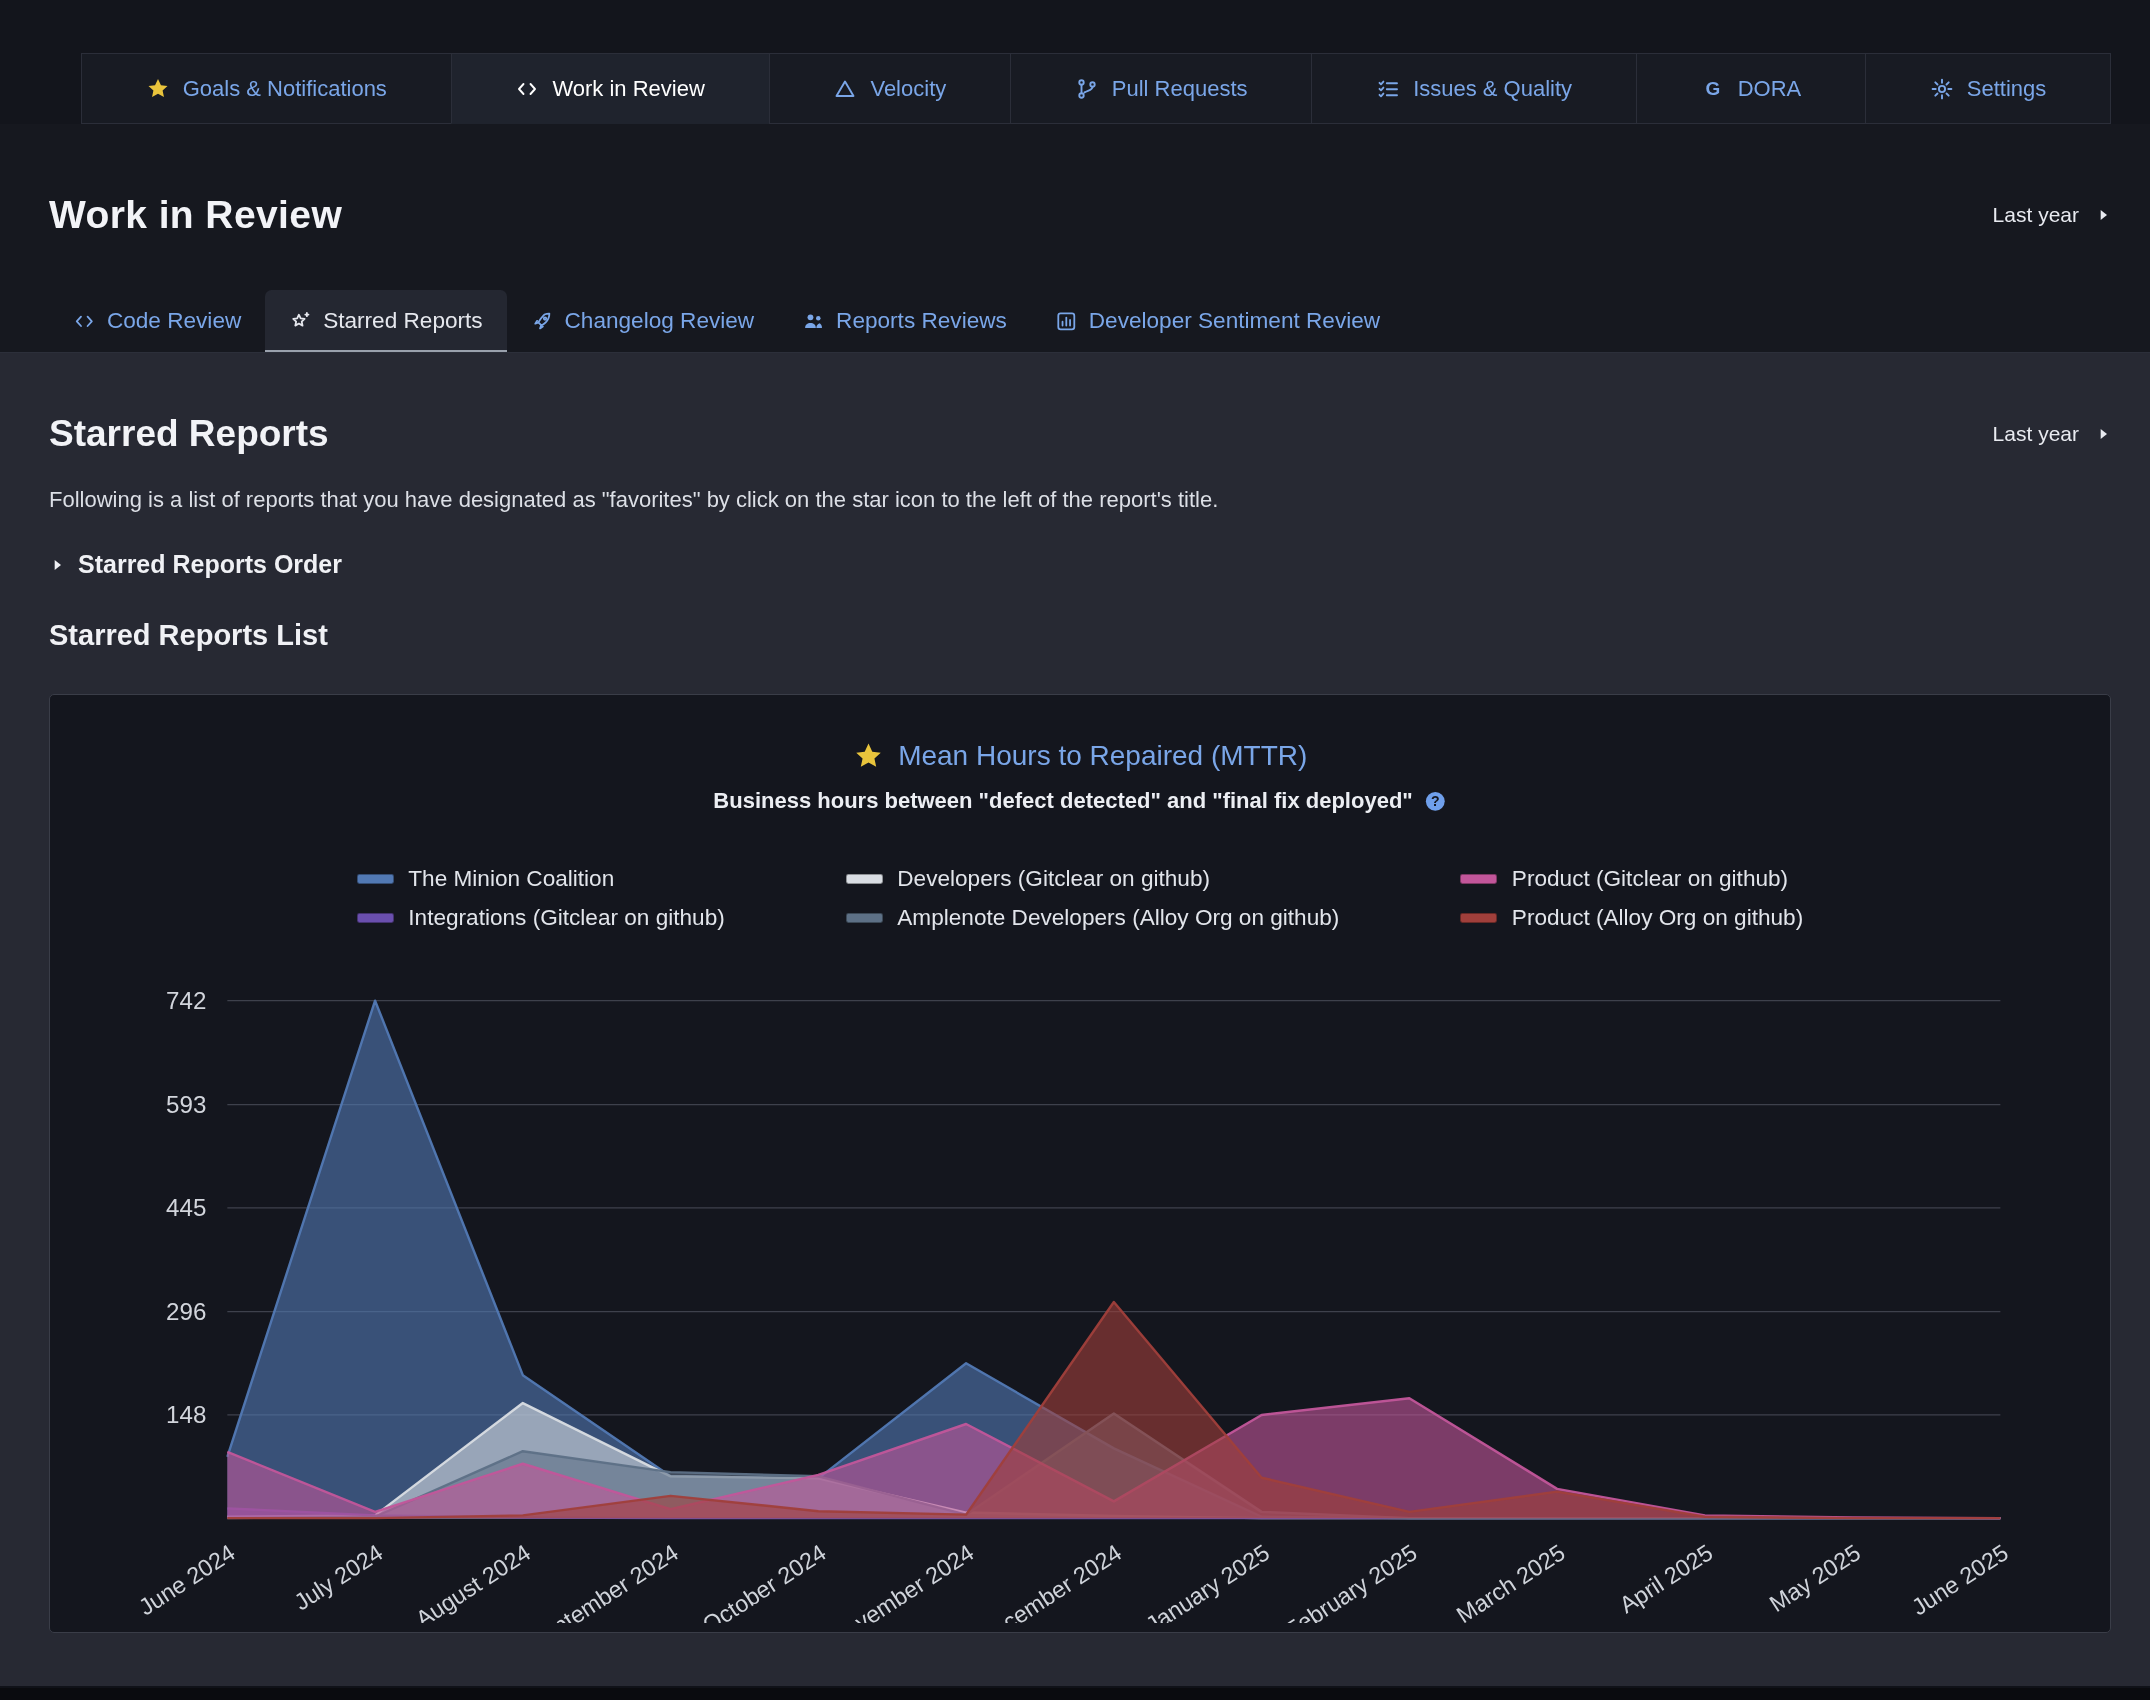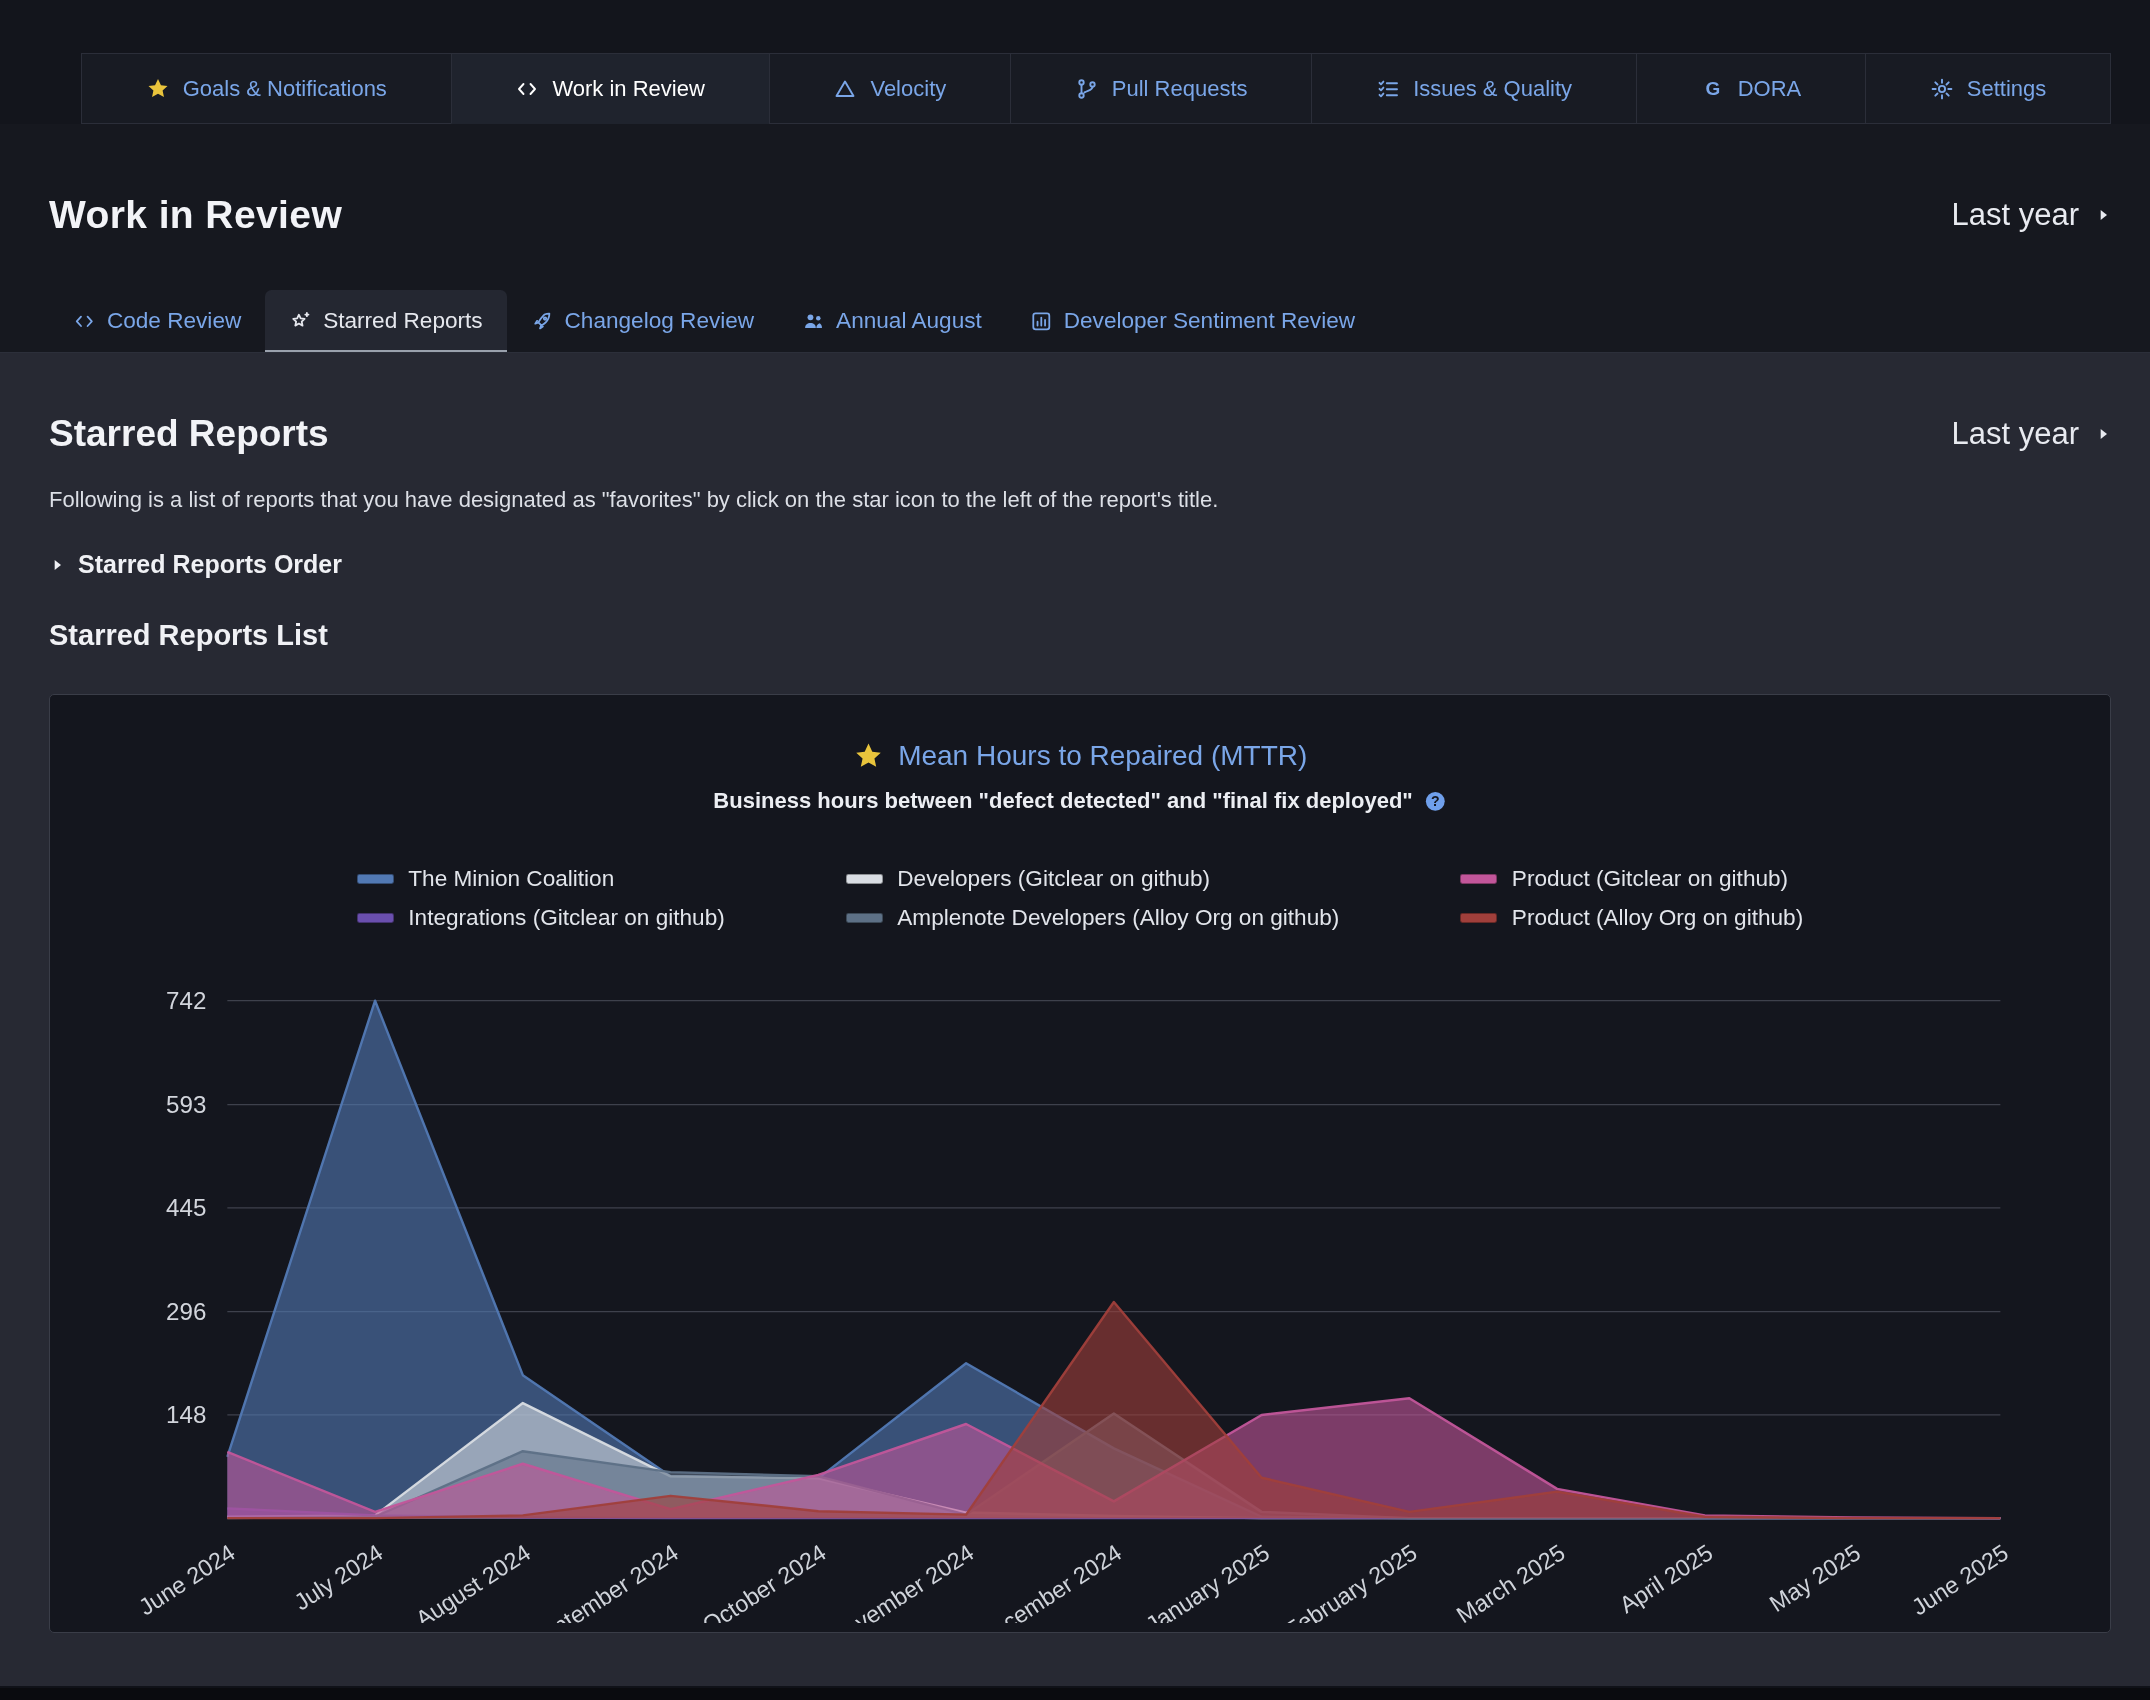--- a/index.html
+++ b/index.html
@@ -20,21 +20,21 @@
   }
   .tab:first-child { margin-left:0; }
   .tab.active { background:#1f232d; color:#ffffff; border-bottom-color:#1f232d; }
   .tab .ticon { display:flex; align-items:center; }
   .tab .ticon svg { display:block; }
 
   
   .header { background:#16181f; padding:0 40px 0 49px; border-bottom:0.8px solid #2c2f3a; }
   .title-row { display:flex; align-items:center; justify-content:space-between; padding-top:69px; }
   .title-row h1 { font-size:39px; font-weight:bold; color:#f2f3f7; letter-spacing:0.4px; }
-  .period { display:flex; align-items:center; gap:16px; font-size:31px; color:#e8eaf0; cursor:pointer; }
+  .period { display:flex; align-items:center; gap:16px; font-size:21px; color:#e8eaf0; cursor:pointer; }
   .period .caret { color:#e8eaf0; }
 
   .subnav { display:flex; margin-top:53px; }
   .subtab {
     display:flex; align-items:center; gap:11.3px; padding:18px 24px 16px;
     font-size:22.6px; color:#7aa6e8; cursor:pointer; white-space:nowrap;
     border-bottom:2.4px solid transparent;
   }
   .subtab.active {
     color:#e6e8ee; background:#242731; border-radius:6.5px 6.5px 0 0;
@@ -193,21 +193,21 @@
       </div>
       <div class="subtab">
         <span class="ticon">
           <svg width="22.6" height="22.6" viewBox="0 0 24 24" fill="currentColor">
             <circle cx="9" cy="7.8" r="3.1"></circle>
             <path d="M3.3 19c0-3.2 2.5-5.2 5.7-5.2s5.7 2 5.7 5.2z"></path>
             <circle cx="17.3" cy="8.8" r="2.4"></circle>
             <path d="M15.2 19c.1-2.5 1.4-4.3 3.5-4.9 1.5.7 2.5 2.4 2.5 4.9z"></path>
           </svg>
         </span>
-        <span>Annual August</span>
+        <span>Reports Reviews</span>
       </div>
       <div class="subtab">
         <span class="ticon">
           <svg width="22.6" height="22.6" viewBox="0 0 24 24" fill="none" stroke="currentColor" stroke-width="1.9" stroke-linecap="round" stroke-linejoin="round">
             <rect x="3.5" y="3.5" width="17" height="17" rx="2.5"></rect>
             <path d="M8 16.5v-4M12 16.5v-8.5M16 16.5v-6"></path>
           </svg>
         </span>
         <span>Developer Sentiment Review</span>
       </div>

